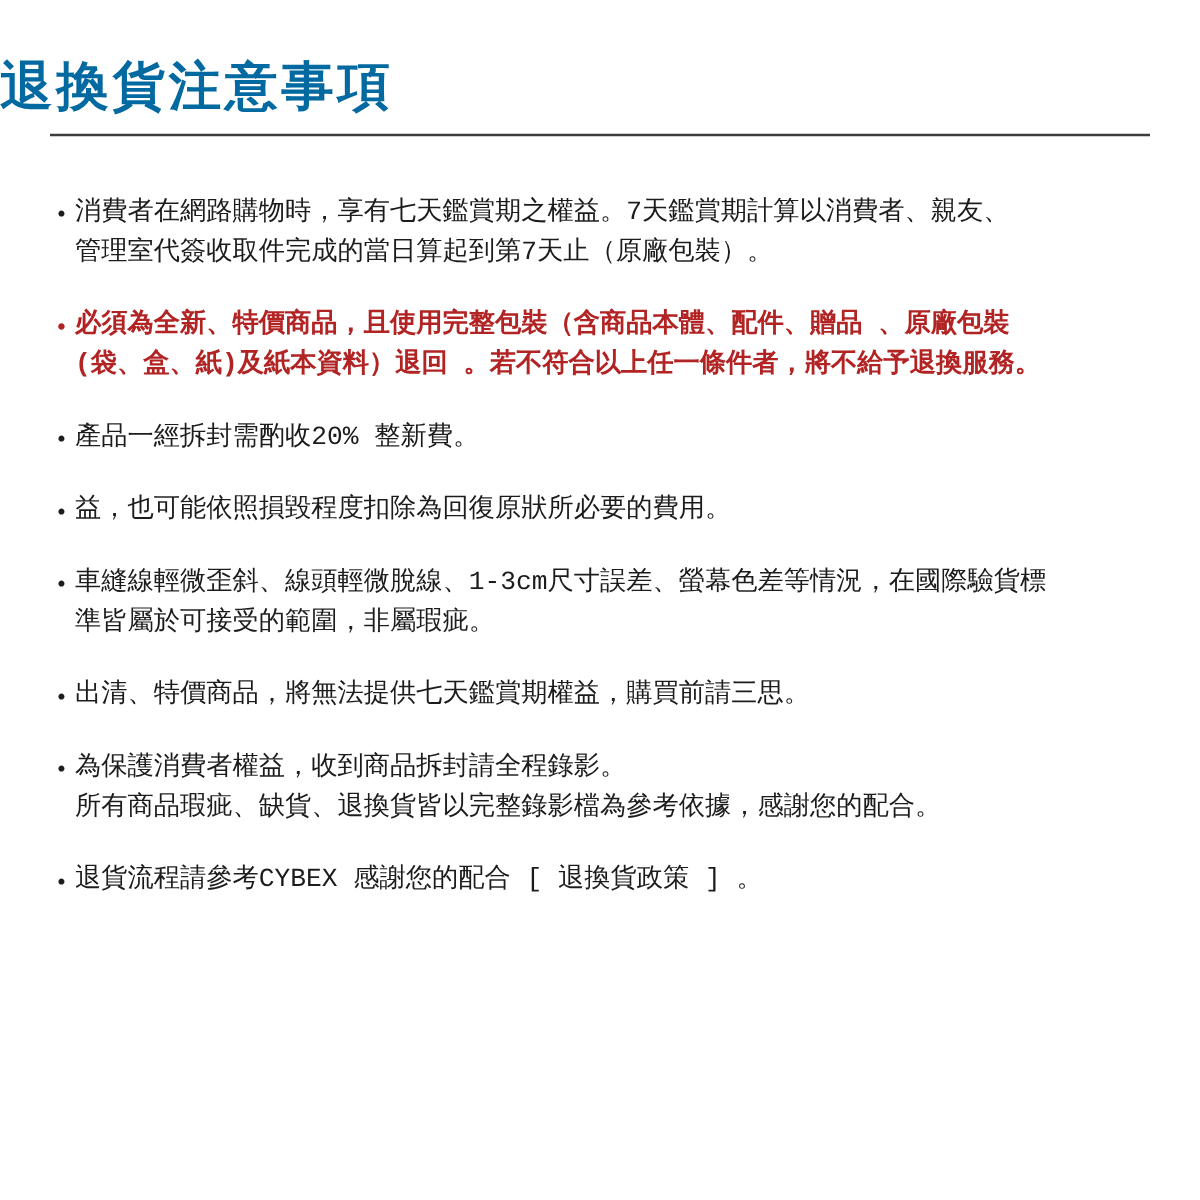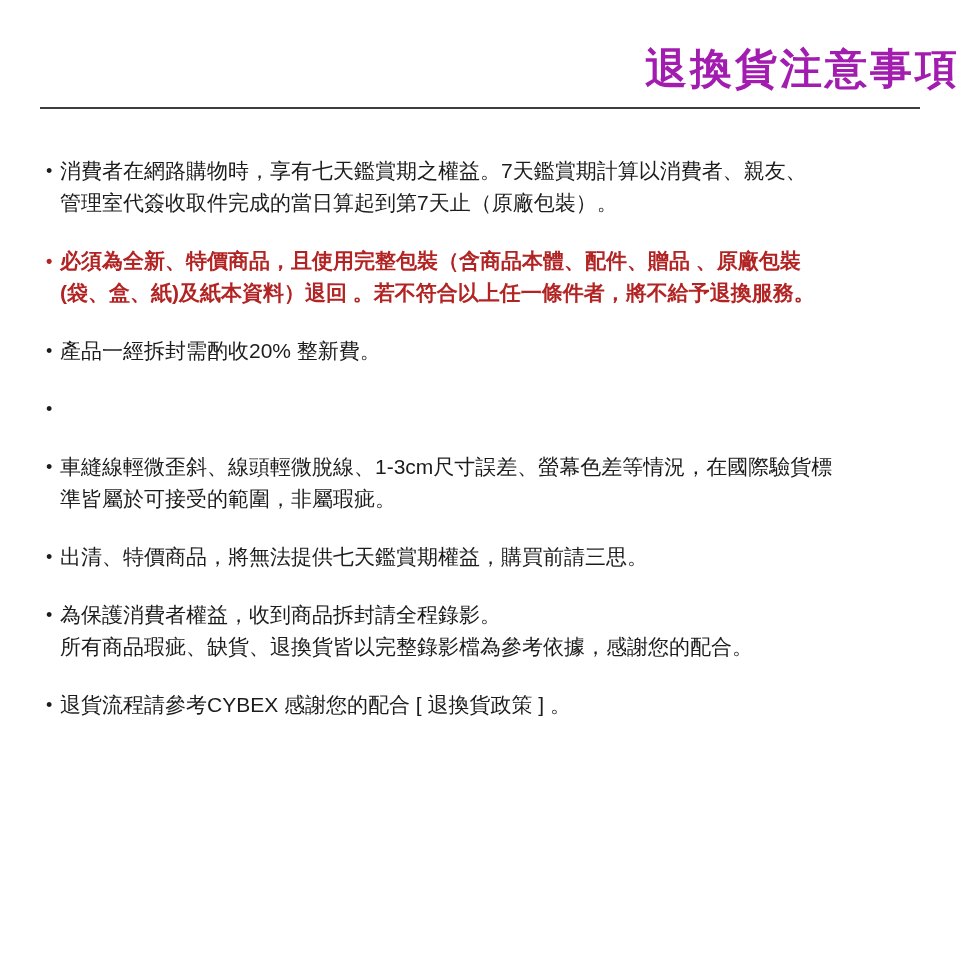--- a/index.html
+++ b/index.html
@@ -12,25 +12,25 @@
     color: #1c1c1c;
   }
   .page {
     width: 960px;
     height: 960px;
     background: #ffffff;
     position: relative;
   }
   .page-title {
     margin-top: 46px;
-    text-align: right;
+    text-align: left;
     font-size: 42px;
     font-weight: 700;
     letter-spacing: 3px;
-    color: #a21caf;
+    color: #0369a1;
     line-height: 1.1;
   }
   .title-divider {
     margin: 15px 40px 0 40px;
     border: none;
     border-top: 2px solid #3c3c3c;
     height: 0;
   }
   .notice-list {
     list-style: none;
@@ -45,21 +45,21 @@
     color: #1c1c1c;
   }
   .notice-item:last-child { margin-bottom: 0; }
   .bullet-marker {
     flex: 0 0 14px;
     width: 14px;
     font-size: 18px;
     line-height: 32px;
     color: #1c1c1c;
   }
-  .notice-lines { flex: 1 1 auto; min-width: 0; }
+  .notice-lines { flex: 1 1 auto; min-width: 0; font-family: Liberation Mono, monospace; }
   .notice-line { white-space: nowrap; }
   .notice-item.emphasis,
   .notice-item.emphasis .bullet-marker,
   .notice-item.emphasis .notice-line {
     color: #b22424;
     font-weight: 700;
   }
 </style>
 </head>
 <body>
@@ -91,20 +91,21 @@
     <li class="notice-item">
       <span class="bullet-marker">•</span>
       <div class="notice-lines">
         <div class="notice-line">產品一經拆封需酌收20% 整新費。</div>
       </div>
     </li>
 
     <li class="notice-item">
       <span class="bullet-marker">•</span>
       <div class="notice-lines">
+        <div class="notice-line">益，也可能依照損毀程度扣除為回復原狀所必要的費用。</div>
       </div>
     </li>
 
     <li class="notice-item">
       <span class="bullet-marker">•</span>
       <div class="notice-lines">
         <div class="notice-line">車縫線輕微歪斜、線頭輕微脫線、1-3cm尺寸誤差、螢幕色差等情況，在國際驗貨標</div>
         <div class="notice-line">準皆屬於可接受的範圍，非屬瑕疵。</div>
       </div>
     </li>

